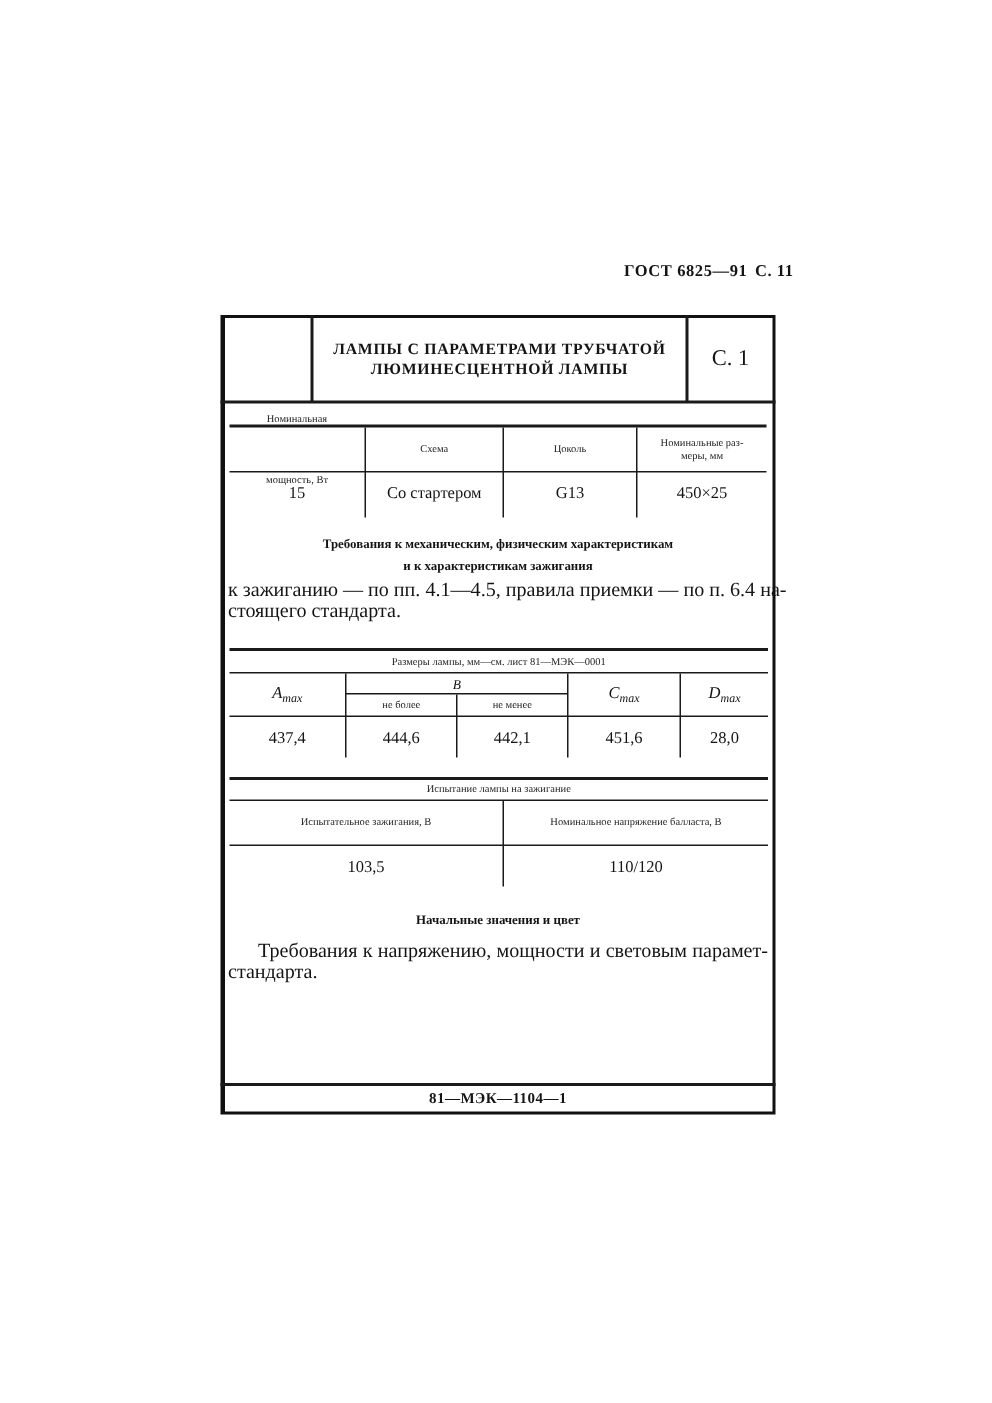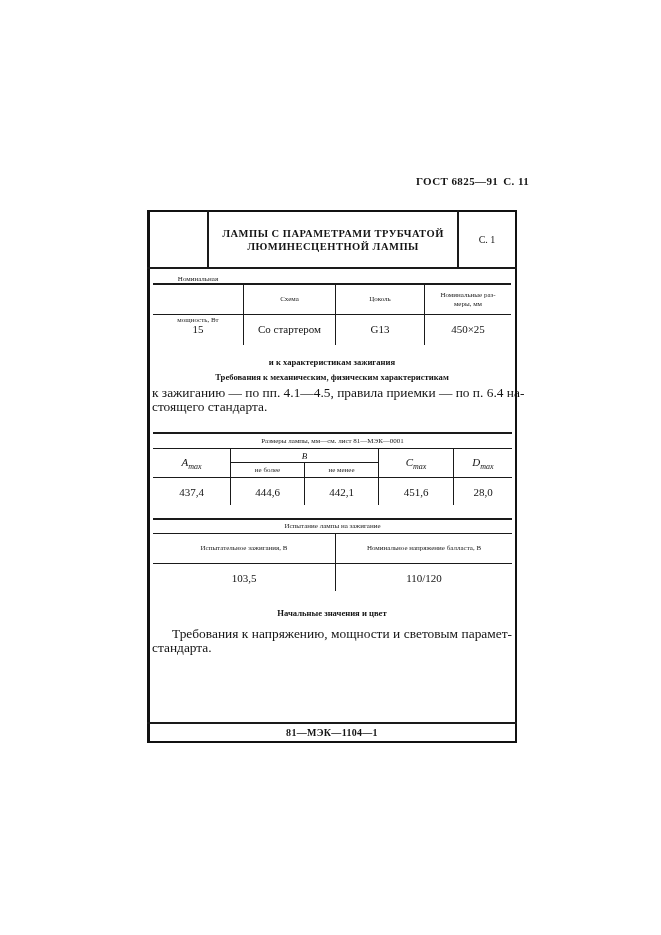--- a/index.html
+++ b/index.html
@@ -19,21 +19,21 @@
   .page-header {
     left: 416px; top: 175px; font-weight: bold; font-size: 11px; letter-spacing: 0.4px;
     font-family: "Liberation Serif", serif;
   }
   .page-header span + span { margin-left: 5px; text-align: center; }
   .frame {
     position: absolute; left: 147px; top: 210px; width: 370px; height: 533px;
     box-sizing: border-box; border: 2px solid #111; border-left-width: 3px;
   }
   .title { font-weight: bold; font-size: 10.5px; letter-spacing: 0.5px; line-height: 13px; }
-  .sheet-page { font-size: 10px; }
+  .sheet-page { font-size: 15px; }
   .th-small { font-size: 7px; line-height: 8.5px; color: #222; }
   .td-val { font-size: 11px; }
   .sec-head { font-weight: bold; font-size: 8.6px; line-height: 15px; text-align: center; left: 152px; width: 360px; }
   .para { left: 152px; width: 360px; font-size: 13.4px; line-height: 14.2px; }
   .para .ln { display: block; text-align: justify; text-align-last: justify; white-space: nowrap; }
   .para .ln.first { text-indent: 20px; }
   .para .ln.last { text-align-last: left; }
   .sym { font-style: italic; font-size: 11px; }
   .sym sub { font-style: italic; font-size: 8px; vertical-align: -3px; }
   .sub-head { font-size: 7px; color: #222; }
@@ -80,22 +80,22 @@
     <div>меры, мм</div>
   </div>
 
   <div class="cell td-val" style="left:153px; top:315px; width:90px; height:28px;">15</div>
   <div class="cell td-val" style="left:244px; top:315px; width:91px; height:28px;">Со стартером</div>
   <div class="cell td-val" style="left:336px; top:315px; width:88px; height:28px;">G13</div>
   <div class="cell td-val" style="left:425px; top:315px; width:86px; height:28px;">450×25</div>
 </div>
 
 <div class="abs sec-head" style="top:355px;">
+  <div>Требования к механическим, физическим характеристикам</div>
   <div>и к характеристикам зажигания</div>
-  <div>Требования к механическим, физическим характеристикам</div>
 </div>
 <div class="abs para" style="top:386px;">
   <span class="ln">к зажиганию — по пп. 4.1—4.5, правила приемки — по п. 6.4 на-</span>
   <span class="ln last">стоящего стандарта.</span>
 </div>
 
 <div>
   <div class="hl thick" style="left:153px; top:432px; width:359px;"></div>
   <div class="cell th-small" style="left:153px; top:434px; width:359px; height:14px;">Размеры лампы, мм—см. лист 81—МЭК—0001</div>
   <div class="hl" style="left:153px; top:448px; width:359px;"></div>

